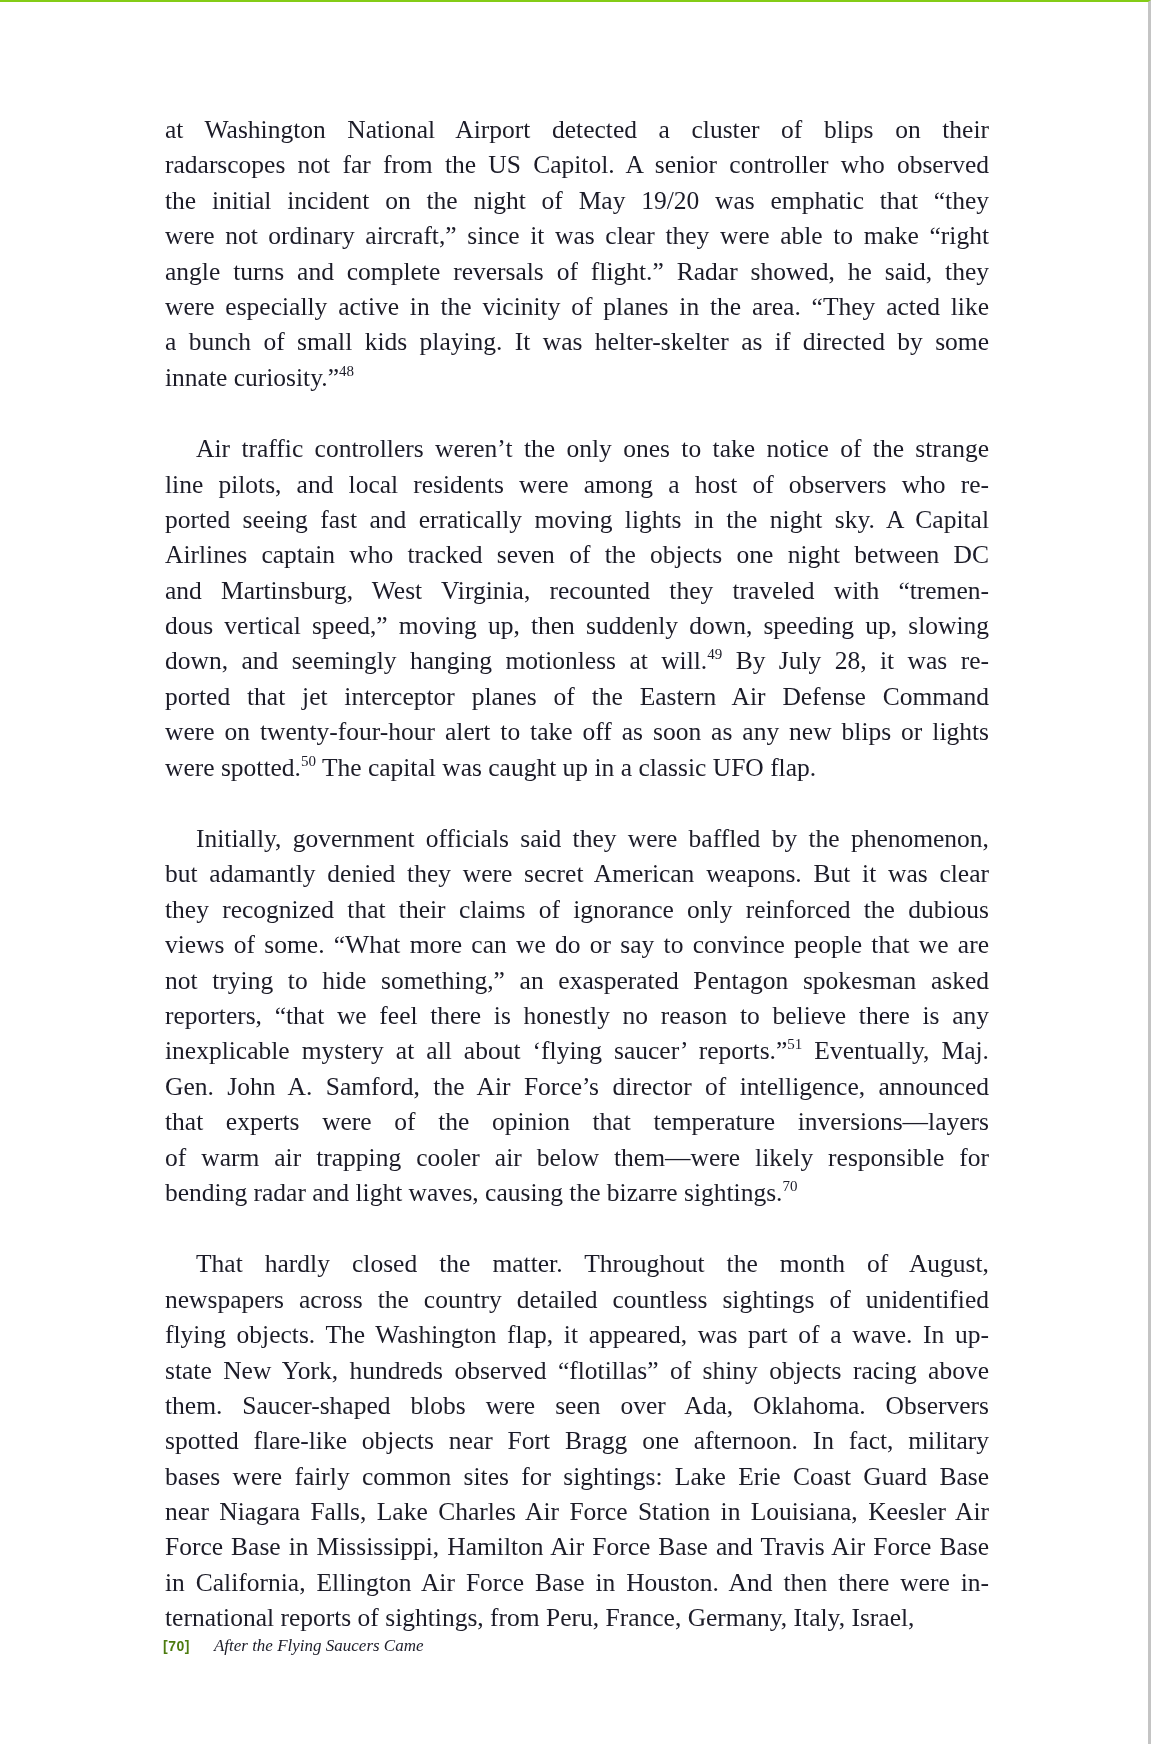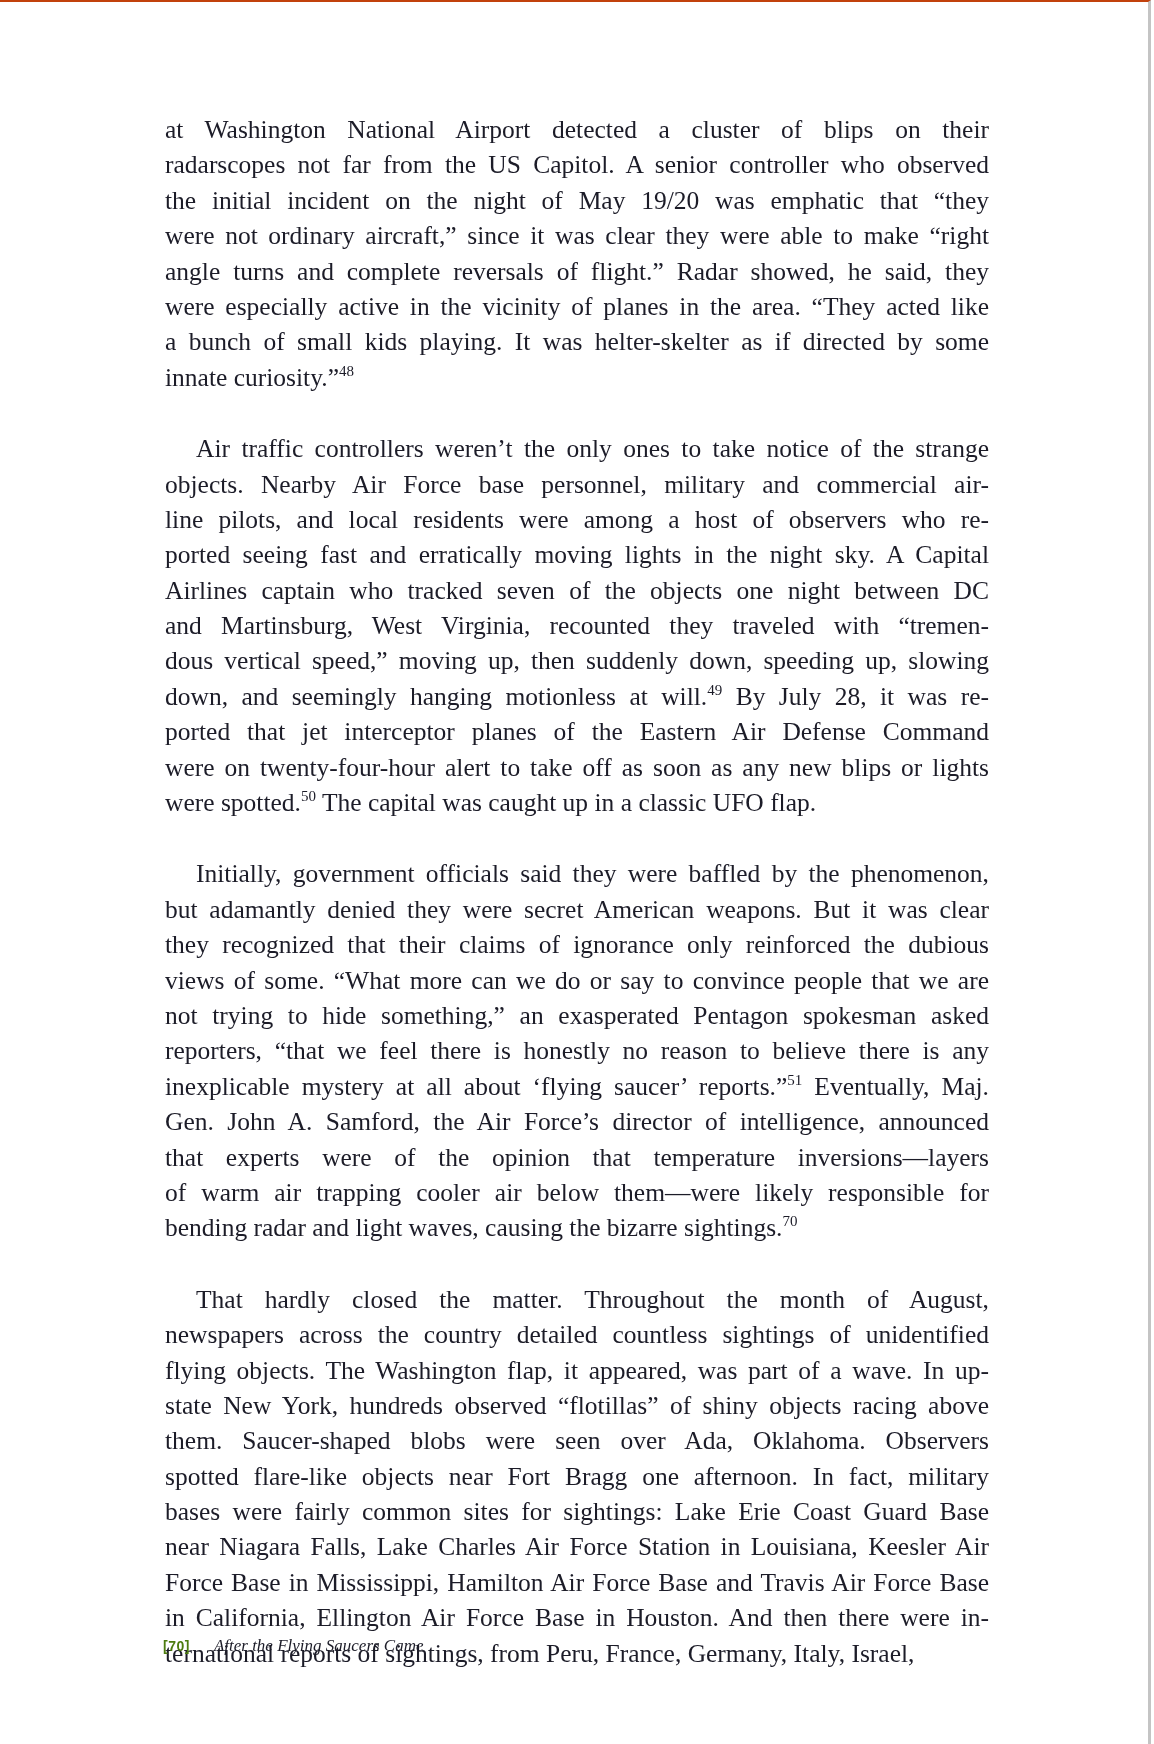--- a/index.html
+++ b/index.html
@@ -12,21 +12,21 @@
       height: 1744px;
       position: relative;
       overflow: hidden;
     }
     .page-frame {
       position: absolute;
       left: 0;
       top: 0;
       width: 1151px;
       height: 1744px;
-      border-top: 2px solid #c2410c;
+      border-top: 2px solid #84cc16;
       border-right: 3px solid #c4c4c4;
       box-sizing: border-box;
       background: #ffffff;
     }
     .text-block {
       position: absolute;
       left: 165px;
       top: 110px;
       width: 824px;
       font-family: "Liberation Serif", "DejaVu Serif", serif;
@@ -90,21 +90,20 @@
         <span class="line"><span>radarscopes not far from the US Capitol. A senior controller who observed</span></span>
         <span class="line"><span>the initial incident on the night of May 19/20 was emphatic that “they</span></span>
         <span class="line"><span>were not ordinary aircraft,” since it was clear they were able to make “right</span></span>
         <span class="line"><span>angle turns and complete reversals of flight.” Radar showed, he said, they</span></span>
         <span class="line"><span>were especially active in the vicinity of planes in the area. “They acted like</span></span>
         <span class="line"><span>a bunch of small kids playing. It was helter-skelter as if directed by some</span></span>
         <span class="line last"><span>innate curiosity.”</span><sup>48</sup><span></span></span>
       </div>
       <div class="paragraph">
         <span class="line indent"><span>Air traffic controllers weren’t the only ones to take notice of the strange</span></span>
-        <span class="line"><span>objects. Nearby Air Force base personnel, military and commercial air-</span></span>
         <span class="line"><span>line pilots, and local residents were among a host of observers who re-</span></span>
         <span class="line"><span>ported seeing fast and erratically moving lights in the night sky. A Capital</span></span>
         <span class="line"><span>Airlines captain who tracked seven of the objects one night between DC</span></span>
         <span class="line"><span>and Martinsburg, West Virginia, recounted they traveled with “tremen-</span></span>
         <span class="line"><span>dous vertical speed,” moving up, then suddenly down, speeding up, slowing</span></span>
         <span class="line"><span>down, and seemingly hanging motionless at will.</span><sup>49</sup><span> By July 28, it was re-</span></span>
         <span class="line"><span>ported that jet interceptor planes of the Eastern Air Defense Command</span></span>
         <span class="line"><span>were on twenty-four-hour alert to take off as soon as any new blips or lights</span></span>
         <span class="line last"><span>were spotted.</span><sup>50</sup><span> The capital was caught up in a classic UFO flap.</span></span>
       </div>

